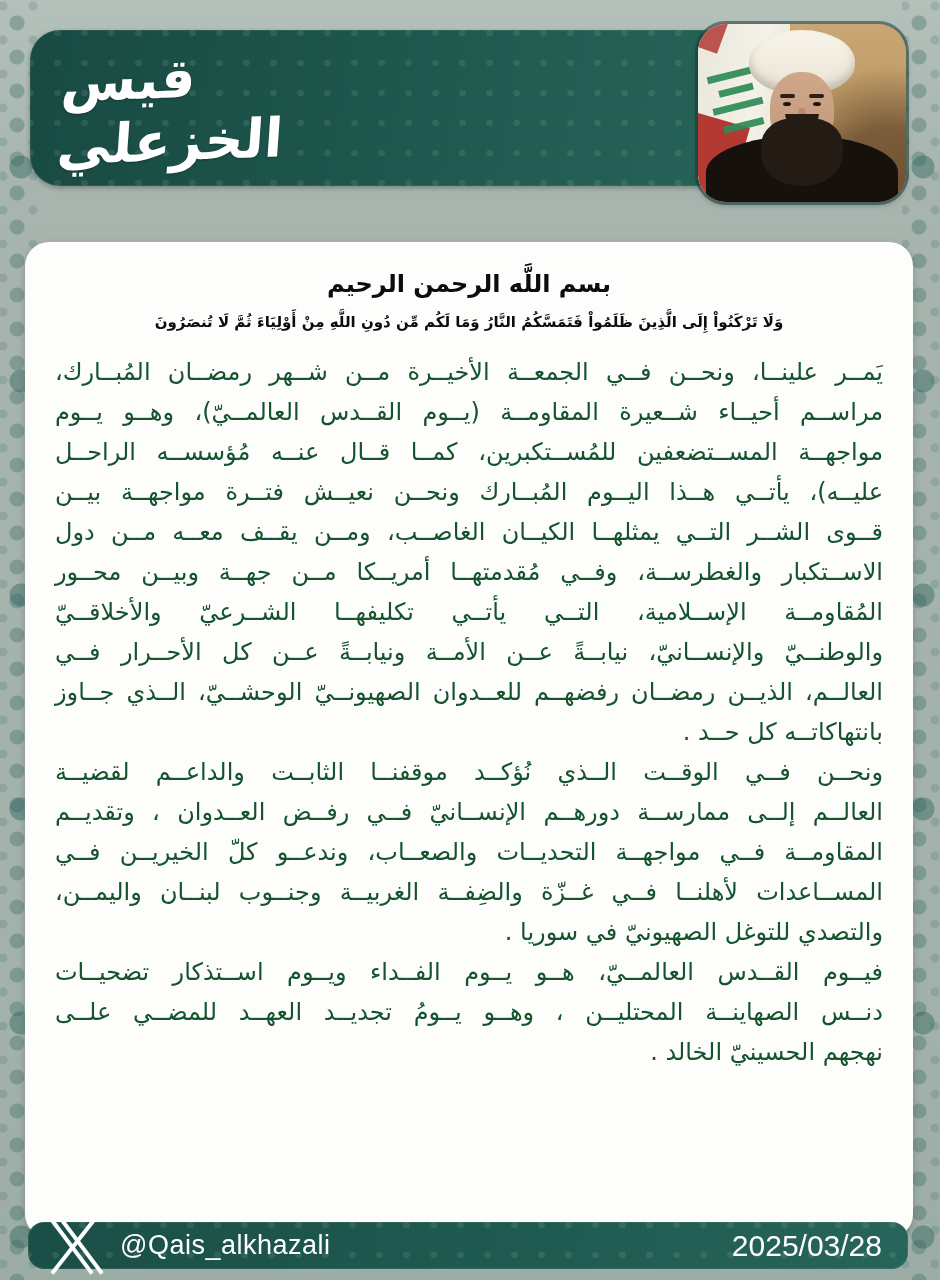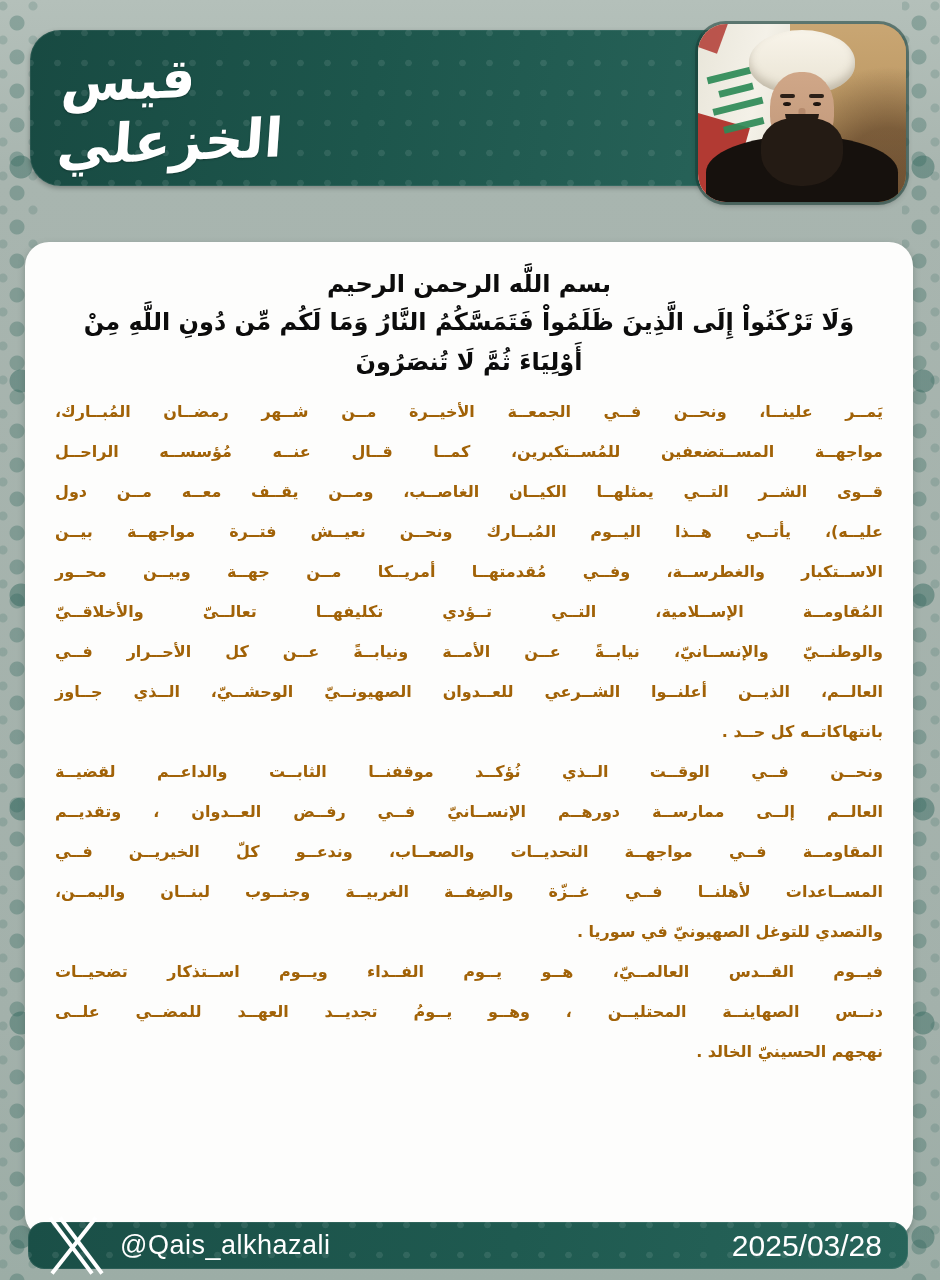--- a/index.html
+++ b/index.html
@@ -85,24 +85,24 @@
              width:34px; height:10px; border-radius:0 0 10px 10px; background:#241b14; }
 
   
   .content-panel{
     position:absolute; left:25px; top:218px; width:888px; height:996px;
     background:#fdfdfc; border-radius:24px;
     box-shadow:0 3px 7px rgba(70,88,82,.4);
     padding:24px 30px 0 30px; overflow:hidden;margin-top:24px;
   }
   .basmala{ text-align:center; font-weight:bold; font-size:24px; line-height:36px; color:#0c0c0c; }
-  .verse{ text-align:center; font-weight:bold; font-size:24px; line-height:40px; color:#0c0c0c; }
+  .verse{ text-align:center; font-weight:bold; font-size:15px; line-height:40px; color:#0c0c0c; }
   .paragraphs{ margin-top:10px; }
   .line{
-    font-weight:bold; font-size:16px; line-height:40px; color:#a16207;
+    font-weight:normal; font-size:24px; line-height:40px; color:#14532d;
     text-align:justify; text-align-last:justify;
   }
   .line.para-end{ text-align-last:right; }
 
   
   .footer-bar{
     position:absolute; left:28px; top:1222px; width:880px; height:47px;
     border-radius:16px;
     background:linear-gradient(100deg,#1a4f47 0%,#1f5a50 55%,#27645a 100%);
     box-shadow:inset 0 0 0 1px rgba(255,255,255,.08);
@@ -155,27 +155,28 @@
     </div>
     <div class="mustache"></div>
     <div class="beard"></div>
   </div>
 
   <div class="content-panel" dir="rtl">
     <div class="basmala">بسم اللَّه الرحمن الرحيم</div>
     <div class="verse">وَلَا تَرْكَنُواْ إِلَى الَّذِينَ ظَلَمُواْ فَتَمَسَّكُمُ النَّارُ وَمَا لَكُم مِّن دُونِ اللَّهِ مِنْ أَوْلِيَاءَ ثُمَّ لَا تُنصَرُونَ</div>
     <div class="paragraphs">
         <div class="line">يَمــر علينــا، ونحــن فــي الجمعــة الأخيــرة مــن شــهر رمضــان المُبــارك،</div>
+        <div class="line">مراســم أحيــاء شــعيرة المقاومــة (يــوم القــدس العالمــيّ)، وهــو يــوم</div>
         <div class="line">مواجهــة المســتضعفين للمُســتكبرين، كمــا قــال عنــه مُؤسســه الراحــل</div>
+        <div class="line">عليــه)، يأتــي هــذا اليــوم المُبــارك ونحــن نعيــش فتــرة مواجهــة بيــن</div>
         <div class="line">قــوى الشــر التــي يمثلهــا الكيــان الغاصــب، ومــن يقــف معــه مــن دول</div>
-        <div class="line">عليــه)، يأتــي هــذا اليــوم المُبــارك ونحــن نعيــش فتــرة مواجهــة بيــن</div>
         <div class="line">الاســتكبار والغطرســة، وفــي مُقدمتهــا أمريــكا مــن جهــة وبيــن محــور</div>
-        <div class="line">المُقاومــة الإســلامية، التــي تــؤدي تكليفهــا تعالــىّ والأخلاقــيّ</div>
+        <div class="line">المُقاومــة الإســلامية، التــي يأتــي تكليفهــا الشــرعيّ والأخلاقــيّ</div>
         <div class="line">والوطنــيّ والإنســانيّ، نيابــةً عــن الأمــة ونيابــةً عــن كل الأحــرار فــي</div>
-        <div class="line">العالــم، الذيــن أعلنــوا الشــرعي للعــدوان الصهيونــيّ الوحشــيّ، الــذي جــاوز</div>
+        <div class="line">العالــم، الذيــن رمضــان رفضهــم للعــدوان الصهيونــيّ الوحشــيّ، الــذي جــاوز</div>
         <div class="line para-end">بانتهاكاتــه كل حــد .</div>
         <div class="line">ونحــن فــي الوقــت الــذي نُؤكــد موقفنــا الثابــت والداعــم لقضيــة</div>
         <div class="line">العالــم إلــى ممارســة دورهــم الإنســانيّ فــي رفــض العــدوان ، وتقديــم</div>
         <div class="line">المقاومــة فــي مواجهــة التحديــات والصعــاب، وندعــو كلّ الخيريــن فــي</div>
         <div class="line">المســاعدات لأهلنــا فــي غــزّة والضِفــة الغربيــة وجنــوب لبنــان واليمــن،</div>
         <div class="line para-end">والتصدي للتوغل الصهيونيّ في سوريا .</div>
         <div class="line">فيــوم القــدس العالمــيّ، هــو يــوم الفــداء ويــوم اســتذكار تضحيــات</div>
         <div class="line">دنــس الصهاينــة المحتليــن ، وهــو يــومُ تجديــد العهــد للمضــي علــى</div>
         <div class="line para-end">نهجهم الحسينيّ الخالد .</div>
       </div>

